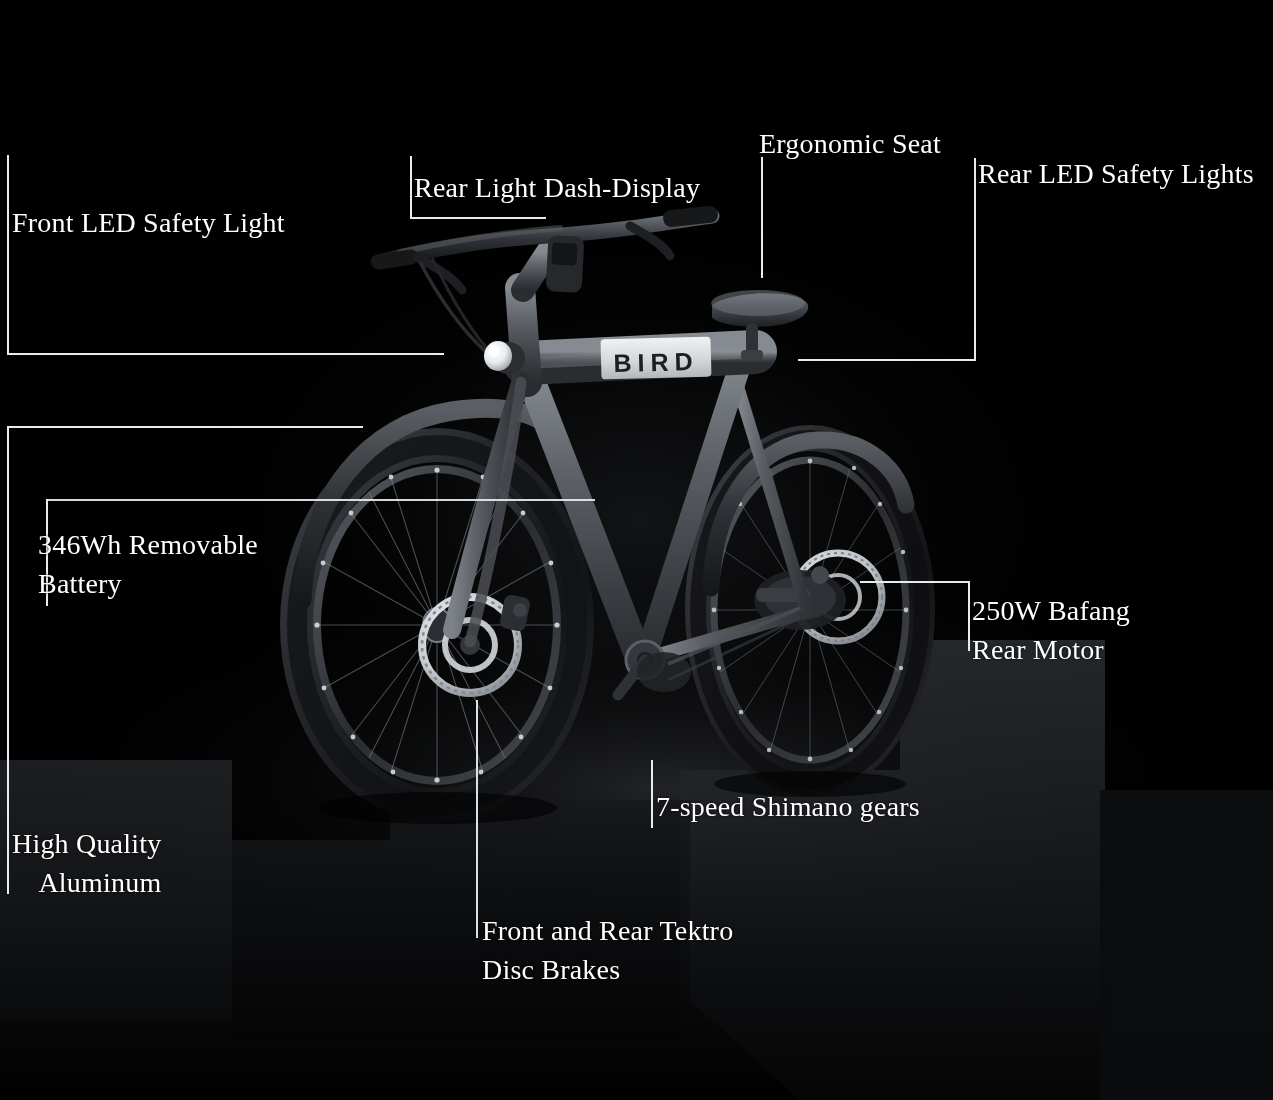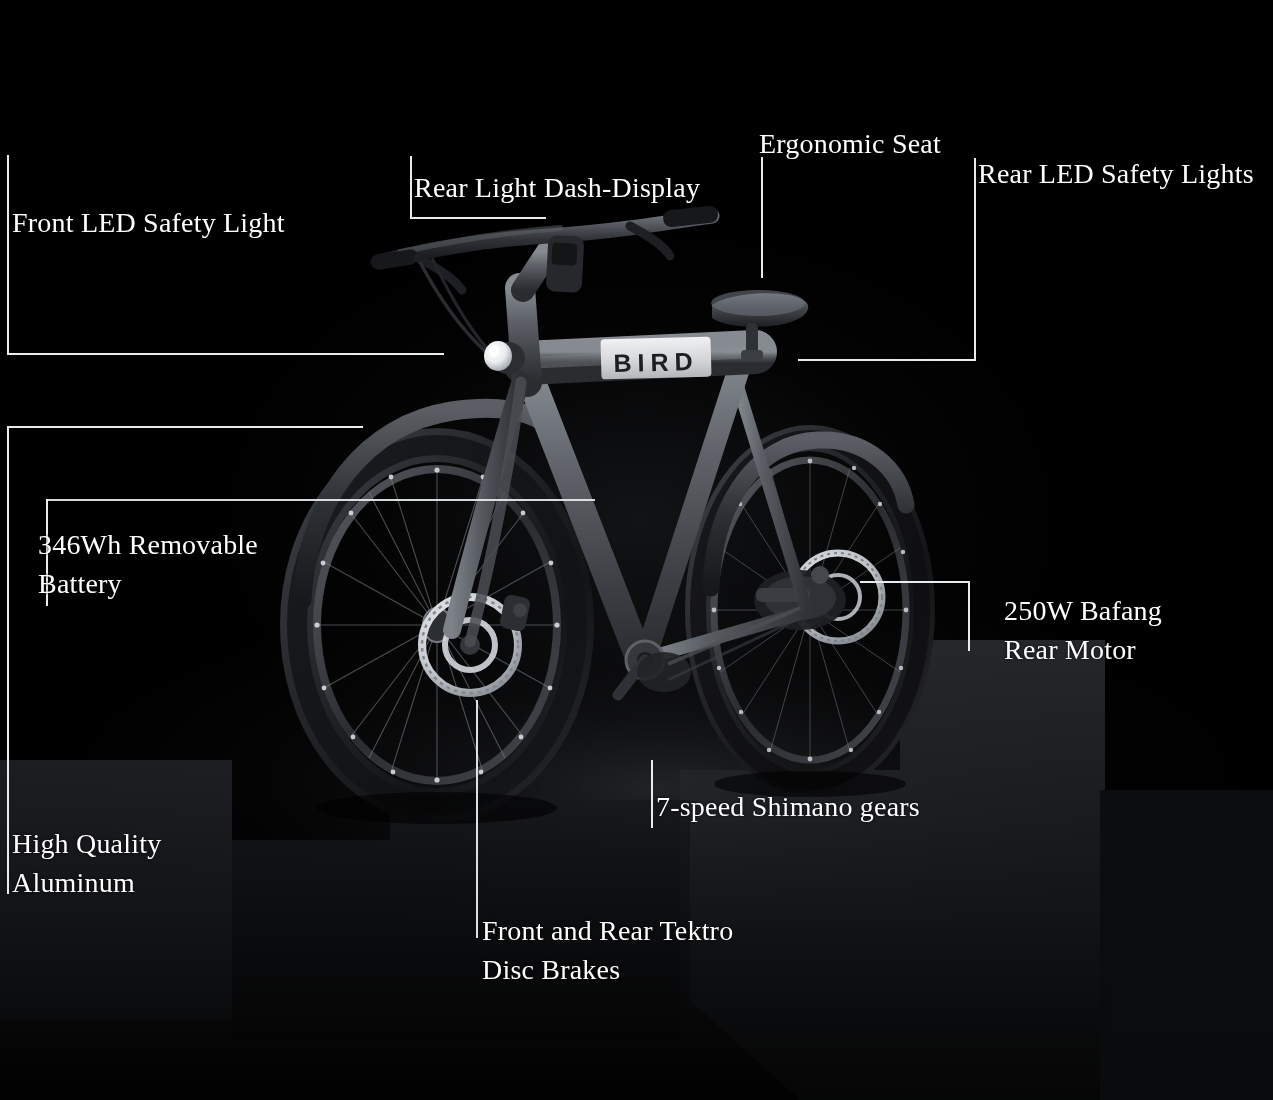--- a/index.html
+++ b/index.html
@@ -351,24 +351,24 @@
 
   <div class="lbl" style="left:414px;top:168px;">Rear Light Dash-Display</div>
 
   <div class="lbl" style="left:759px;top:124px;">Ergonomic Seat</div>
 
   <div class="lbl" style="left:978px;top:154px;">Rear LED Safety Lights</div>
 
   <div class="lbl" style="left:38px;top:525px;">346Wh Removable
 Battery</div>
 
-  <div class="lbl" style="left:972px;top:591px;margin-left:32px;">250W Bafang
+  <div class="lbl" style="left:972px;top:591px;">250W Bafang
 Rear Motor</div>
 
   <div class="lbl" style="left:656px;top:787px;text-align:center;">7-speed Shimano gears</div>
 
-  <div class="lbl" style="left:12px;top:824px;">High Quality
+  <div class="lbl" style="left:12px;top:824px;text-align:right;">High Quality
 Aluminum</div>
 
   <div class="lbl" style="left:482px;top:871px;margin-top:40px;">Front and Rear Tektro
 Disc Brakes</div>
 
 </div>
 
 </body></html>

